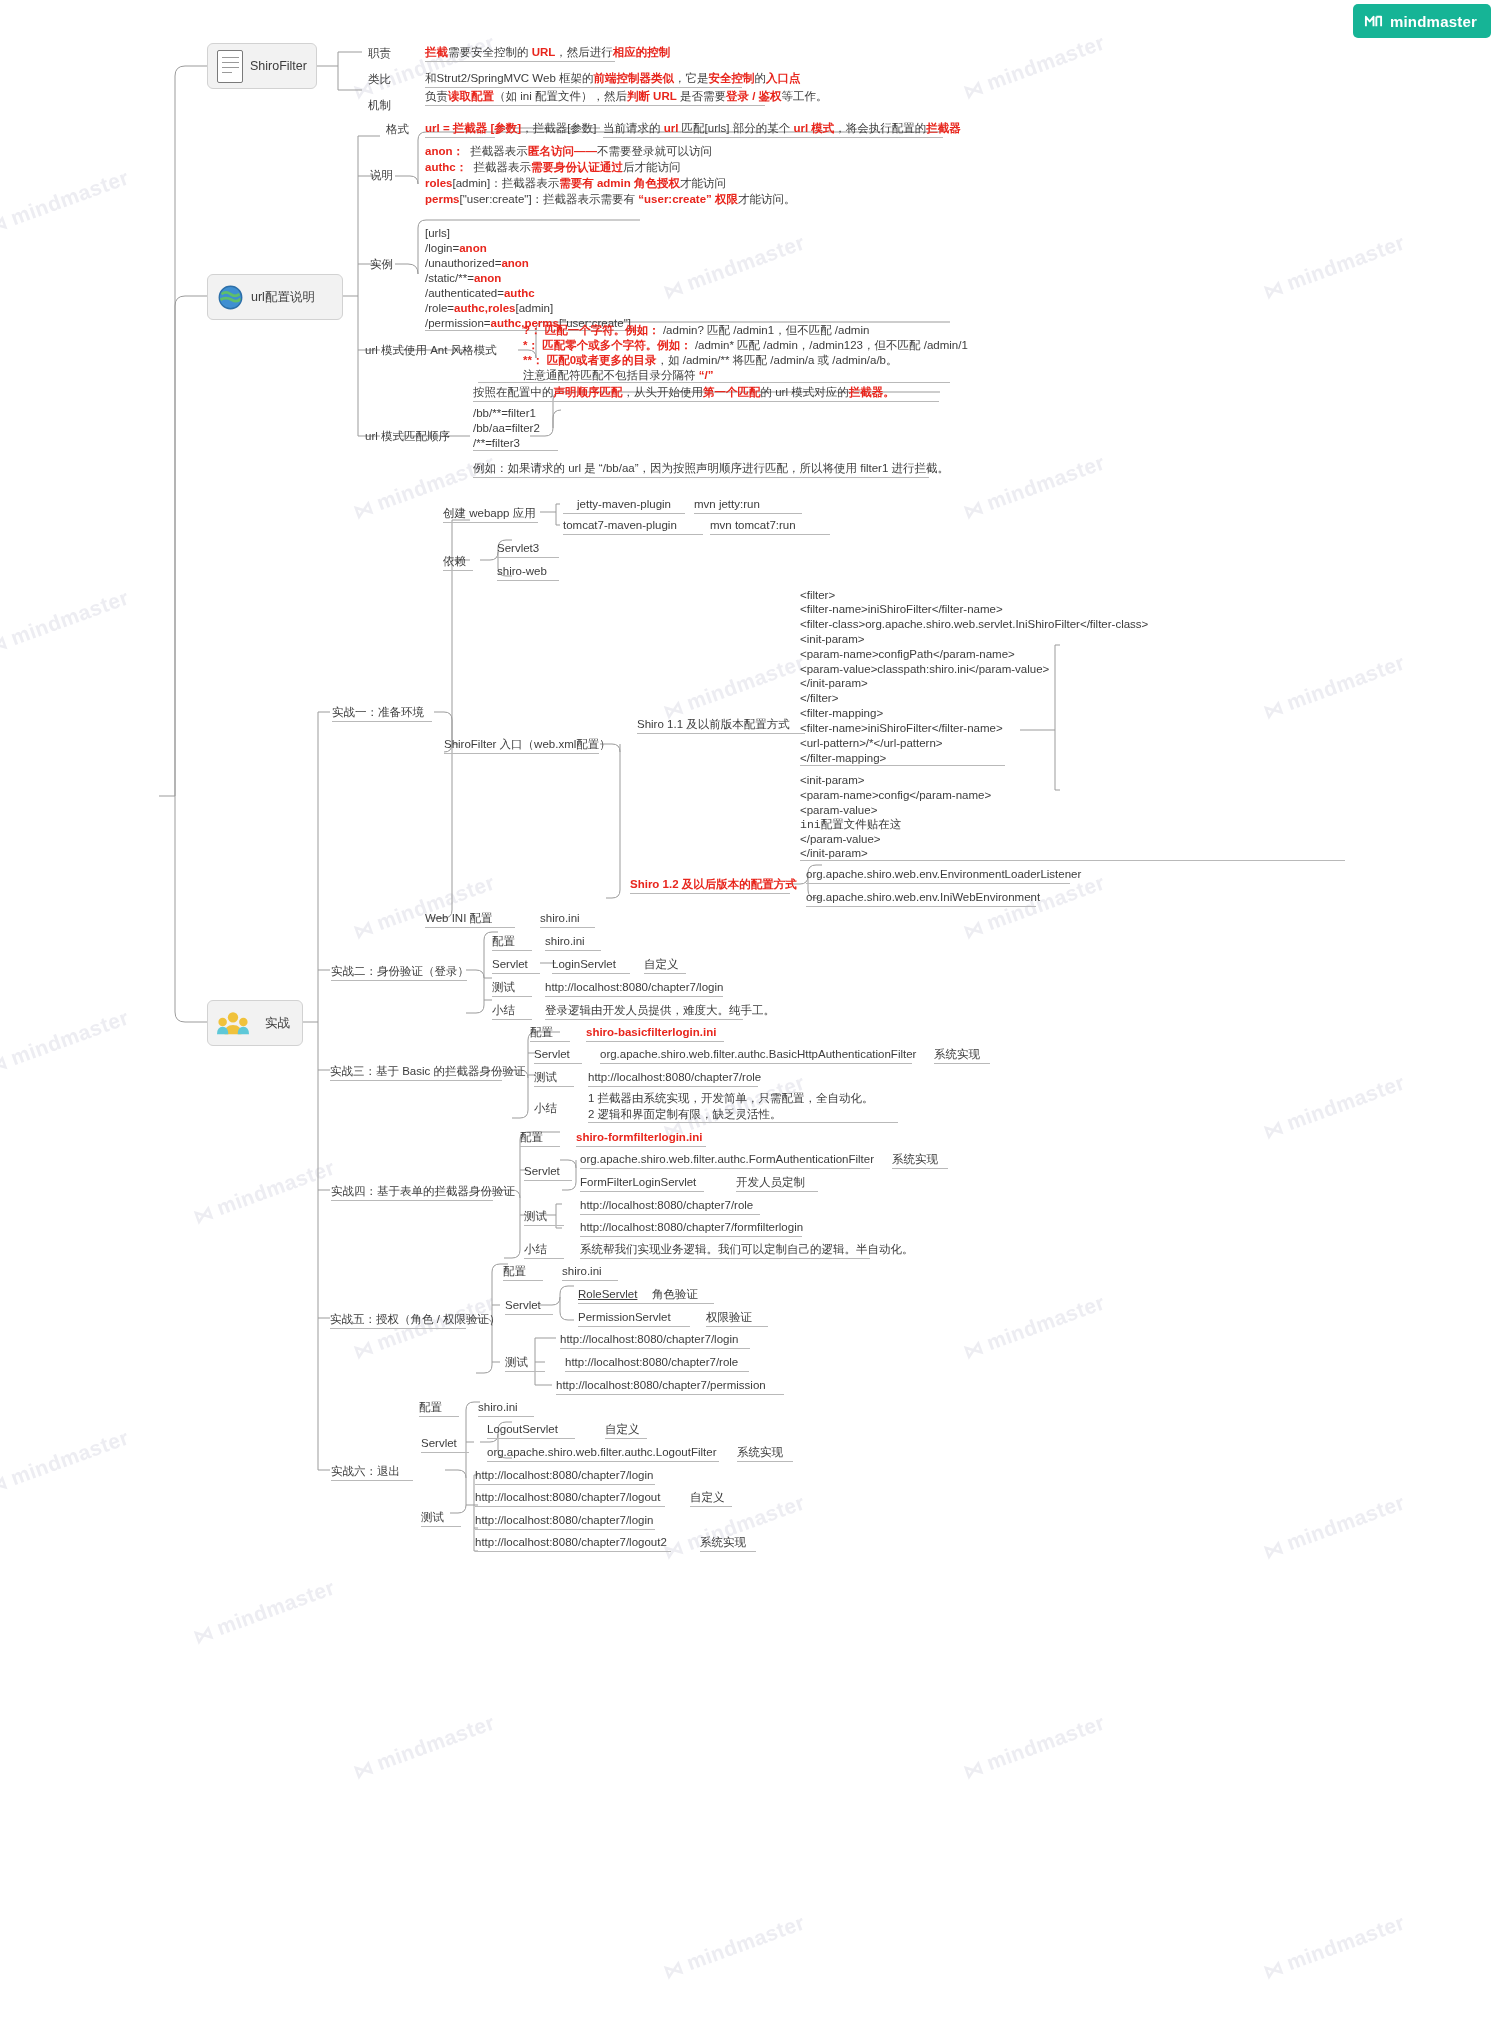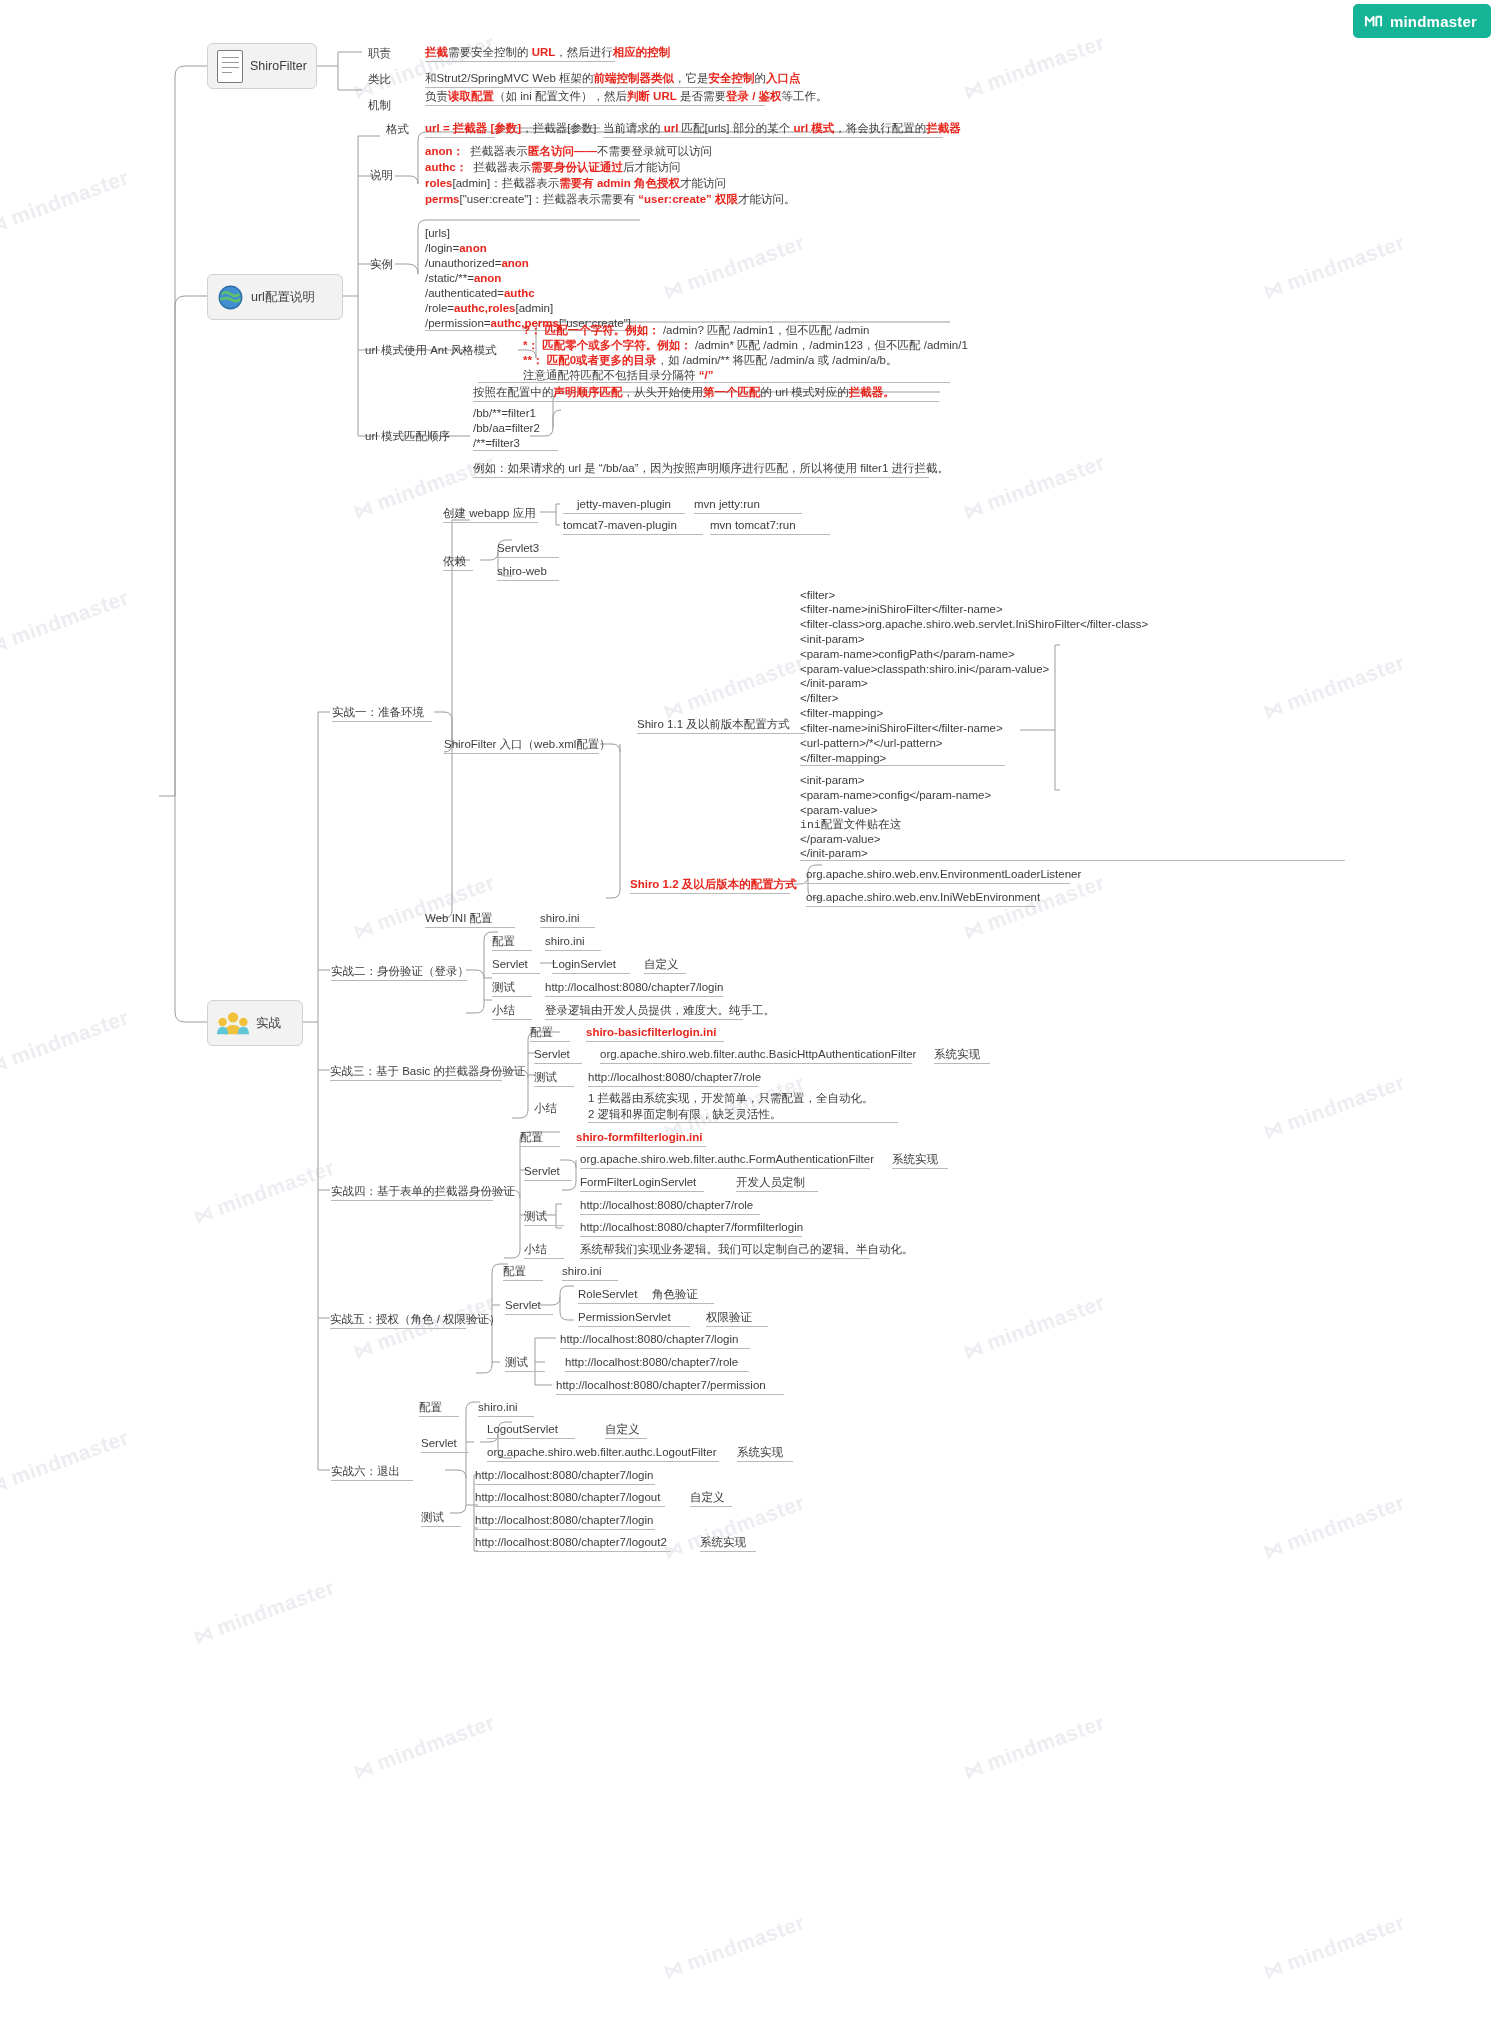--- a/index.html
+++ b/index.html
@@ -318,21 +318,21 @@
   <div class="underline-box" style="left:478px; top:382px; width:472px;"></div>
 
   <div class="t" style="left:365px; top:429px;">url 模式匹配顺序</div>
   <div class="t u" style="left:473px; top:385px; width:466px;">按照在配置中的<span class="red b">声明顺序匹配</span>，从头开始使用<span class="red b">第一个匹配</span>的 url 模式对应的<span class="red b">拦截器。</span></div>
   <div class="t ml" style="left:473px; top:405px;">/bb/**=filter1</div>
   <div class="t ml" style="left:473px; top:420px;">/bb/aa=filter2</div>
   <div class="t ml" style="left:473px; top:435px;">/**=filter3</div>
   <div class="underline-box" style="left:473px; top:450px; width:85px;"></div>
   <div class="t u" style="left:473px; top:461px; width:456px;">例如：如果请求的 url 是 “/bb/aa”，因为按照声明顺序进行匹配，所以将使用 filter1 进行拦截。</div>
 
-  <div class="l1" style="left:207px; top:1000px; width:96px;">
+  <div class="l1" style="left:207px; top:1000px; width:96px;justify-content:space-between;">
     <span class="ic">
       <svg width="32" height="26" viewBox="0 0 34 26">
         <circle cx="17" cy="7" r="5.5" fill="#f0c23c"></circle>
           <path d="M8 25 Q8 15 17 15 Q26 15 26 25 Z" fill="#f0c23c"></path>
         <circle cx="6" cy="12" r="4.5" fill="#f0c23c"></circle>
           <path d="M0 25 Q0 17 6 17 Q12 17 12 25 Z" fill="#5ec8d8"></path>
         <circle cx="28" cy="12" r="4.5" fill="#f0c23c"></circle>
           <path d="M22 25 Q22 17 28 17 Q34 17 34 25 Z" fill="#5ec8d8"></path>
       </svg>
     </span>
@@ -428,21 +428,21 @@
   <div class="t u" style="left:580px; top:1220px; width:222px;">http://localhost:8080/chapter7/formfilterlogin</div>
 
   <div class="t u" style="left:524px; top:1242px; width:40px;">小结</div>
   <div class="t u" style="left:580px; top:1242px; width:290px;">系统帮我们实现业务逻辑。我们可以定制自己的逻辑。半自动化。</div>
 
   <div class="t u" style="left:330px; top:1312px; width:136px;">实战五：授权（角色 / 权限验证）</div>
   <div class="t u" style="left:503px; top:1264px; width:40px;">配置</div>
   <div class="t u" style="left:562px; top:1264px; width:56px;">shiro.ini</div>
 
   <div class="t u" style="left:505px; top:1298px; width:48px;">Servlet</div>
-  <div class="t u" style="left:578px; top:1287px; width:82px;">RoleServlet</div>
+  <div class="t u" style="left:578px; top:1287px; width:82px;text-decoration:underline;">RoleServlet</div>
   <div class="t u" style="left:652px; top:1287px; width:62px;">角色验证</div>
   <div class="t u" style="left:578px; top:1310px; width:112px;">PermissionServlet</div>
   <div class="t u" style="left:706px; top:1310px; width:62px;">权限验证</div>
 
   <div class="t u" style="left:505px; top:1355px; width:40px;">测试</div>
   <div class="t u" style="left:560px; top:1332px; width:190px;">http://localhost:8080/chapter7/login</div>
   <div class="t u" style="left:565px; top:1355px; width:184px;">http://localhost:8080/chapter7/role</div>
   <div class="t u" style="left:556px; top:1378px; width:228px;">http://localhost:8080/chapter7/permission</div>
 
   <div class="t u" style="left:331px; top:1464px; width:82px;">实战六：退出</div>

